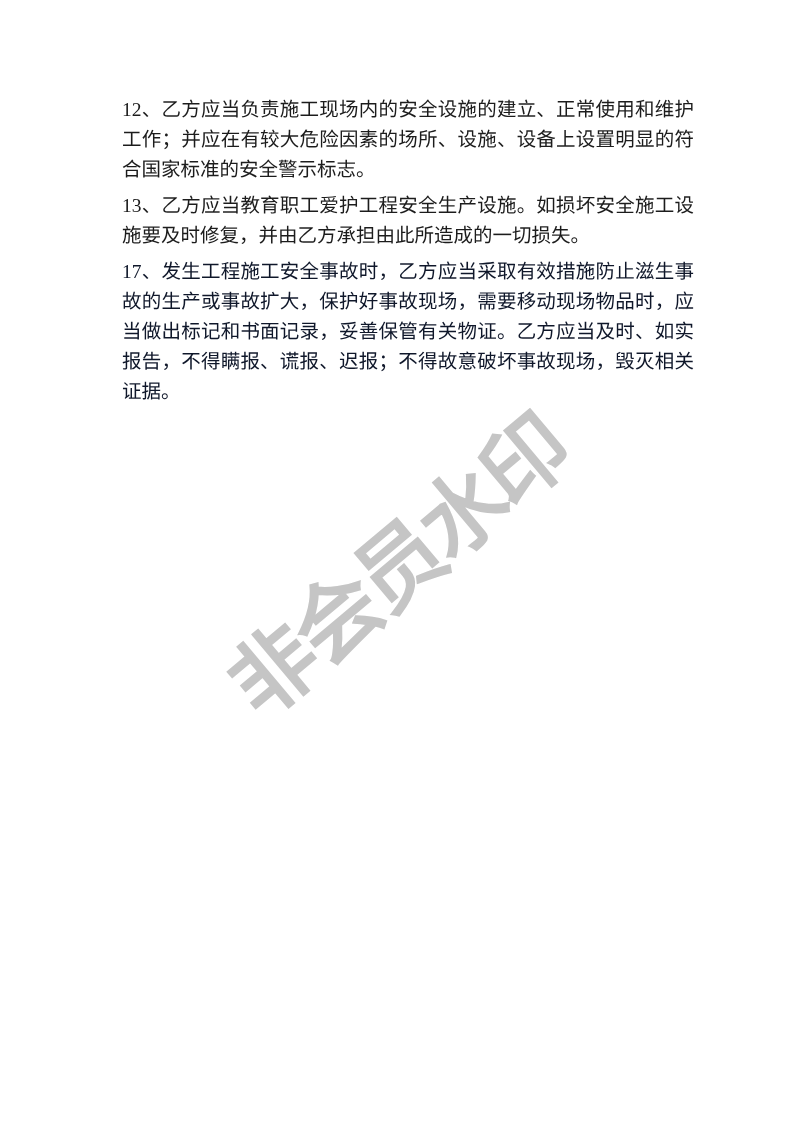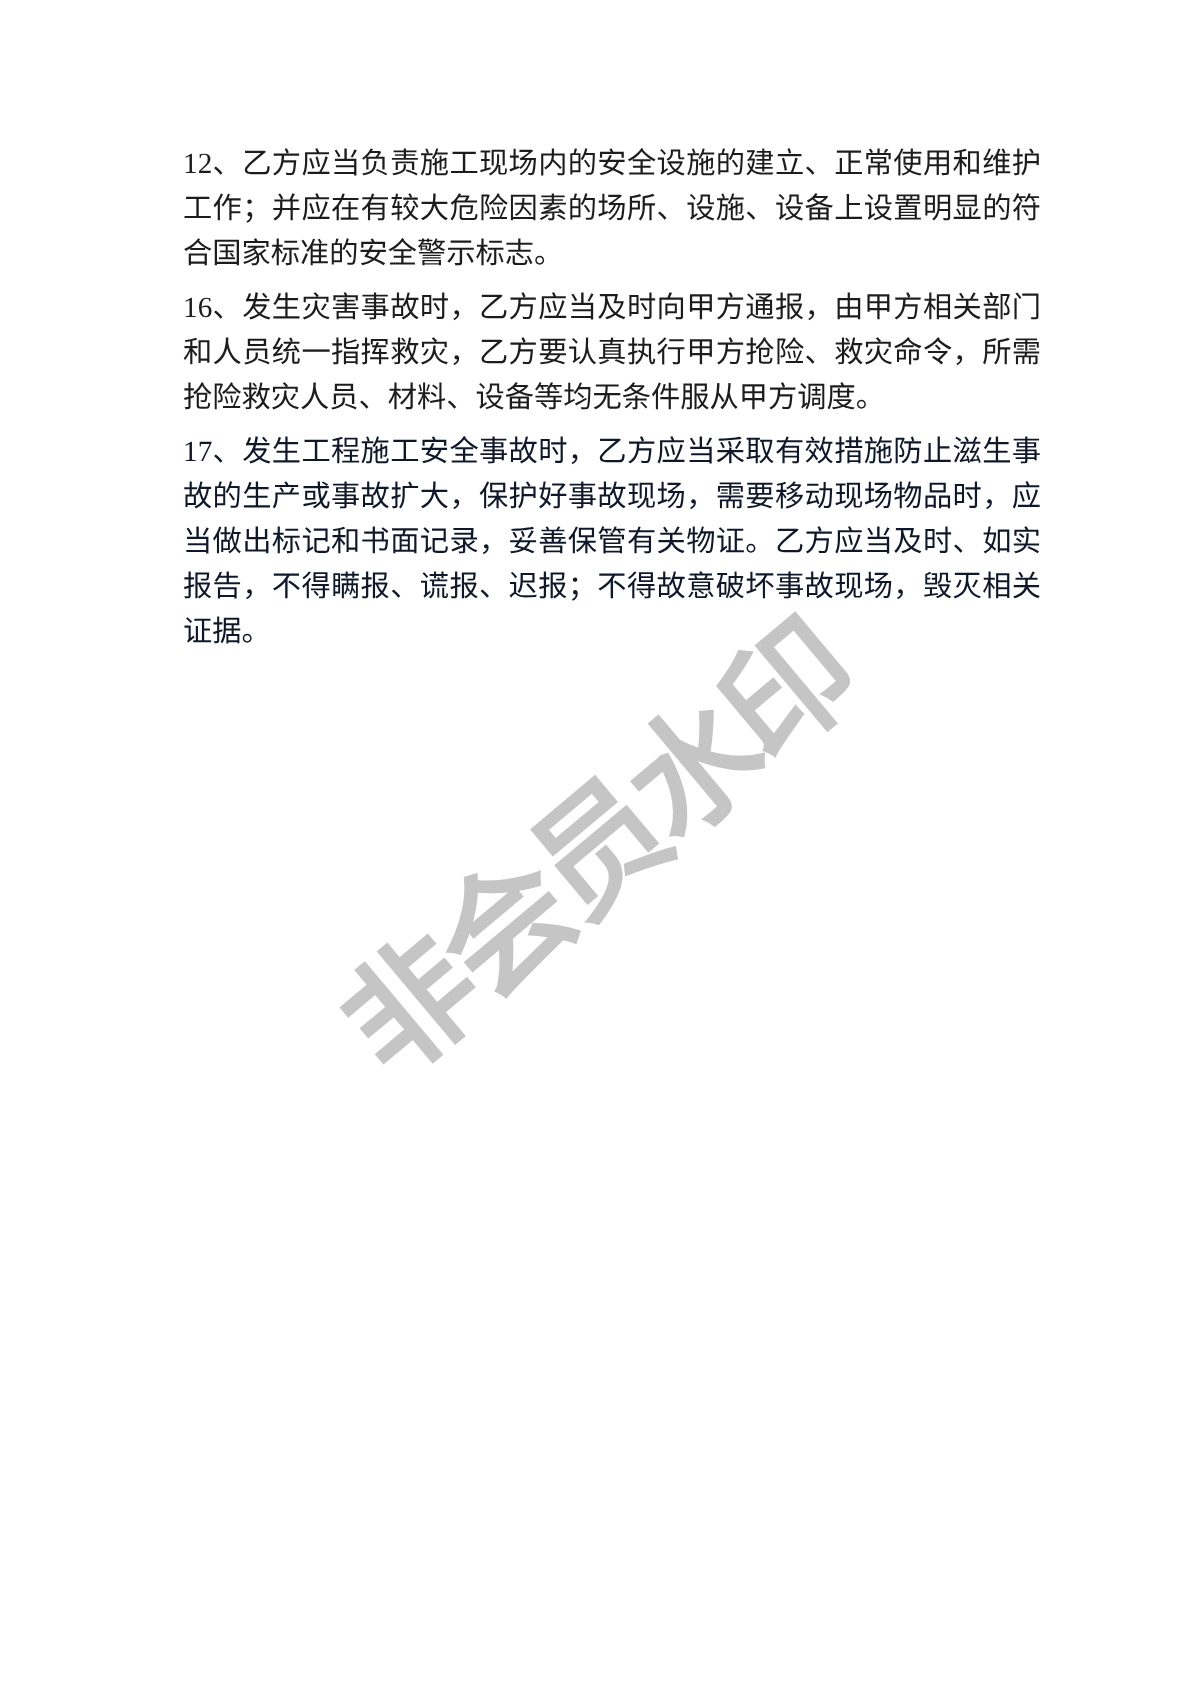--- a/index.html
+++ b/index.html
@@ -51,17 +51,17 @@
 </style>
 </head>
 <body>
 
 <div class="page">
 
   <div class="watermark" style="color: rgb(197, 197, 197);">非会员水印</div>
 
   <div class="content">
     <p class="clause" style="color: rgb(28, 28, 28);">12、乙方应当负责施工现场内的安全设施的建立、正常使用和维护工作；并应在有较大危险因素的场所、设施、设备上设置明显的符合国家标准的安全警示标志。</p>
-    <p class="clause" style="color: rgb(28, 28, 28);">16、发生灾害事故时，乙方应当及时向甲方通报，由甲方相关部门和人员统一指挥救灾，乙方要认真执行甲方抢险、救灾命令，所需抢险救灾人员、材料、设备等均无条件服从甲方调度。</p>
+    <p class="clause" style="color: rgb(28, 28, 28);">13、乙方应当教育职工爱护工程安全生产设施。如损坏安全施工设施要及时修复，并由乙方承担由此所造成的一切损失。</p>
     <p class="clause" style="color: #0f172a;">17、发生工程施工安全事故时，乙方应当采取有效措施防止滋生事故的生产或事故扩大，保护好事故现场，需要移动现场物品时，应当做出标记和书面记录，妥善保管有关物证。乙方应当及时、如实报告，不得瞒报、谎报、迟报；不得故意破坏事故现场，毁灭相关证据。</p>
   </div>
 
 </div>
 
 </body></html>

